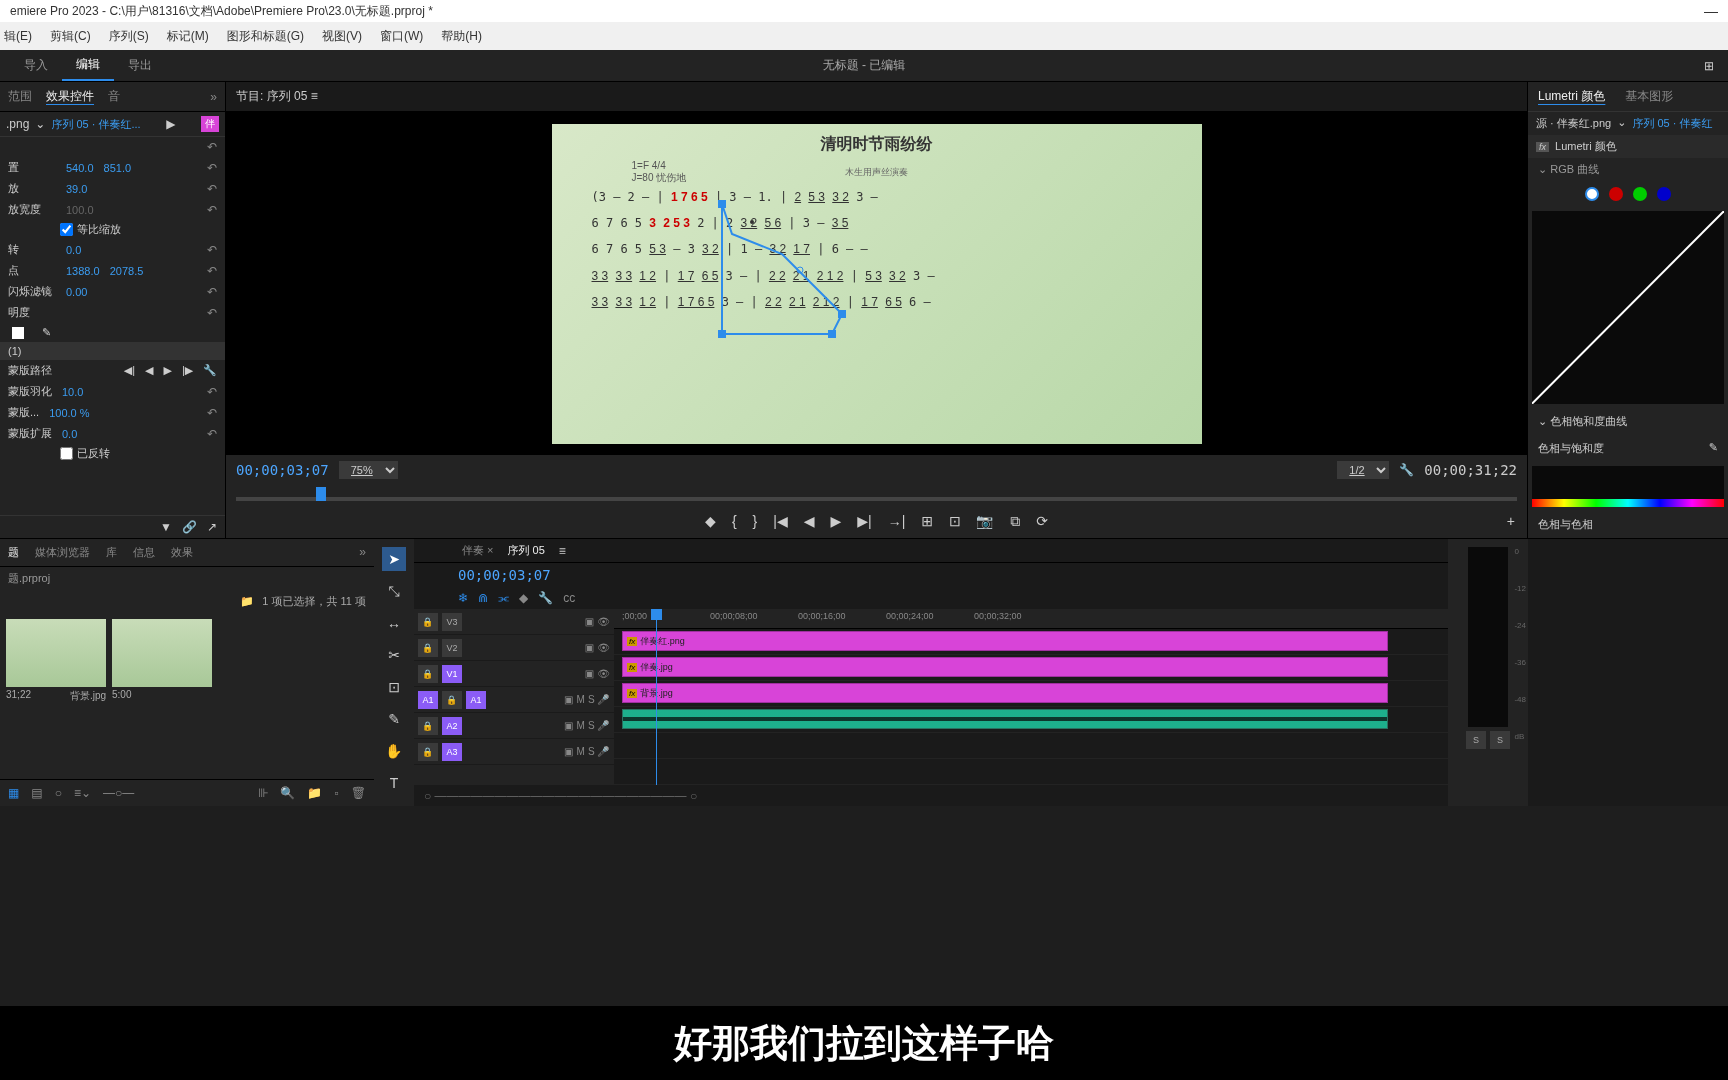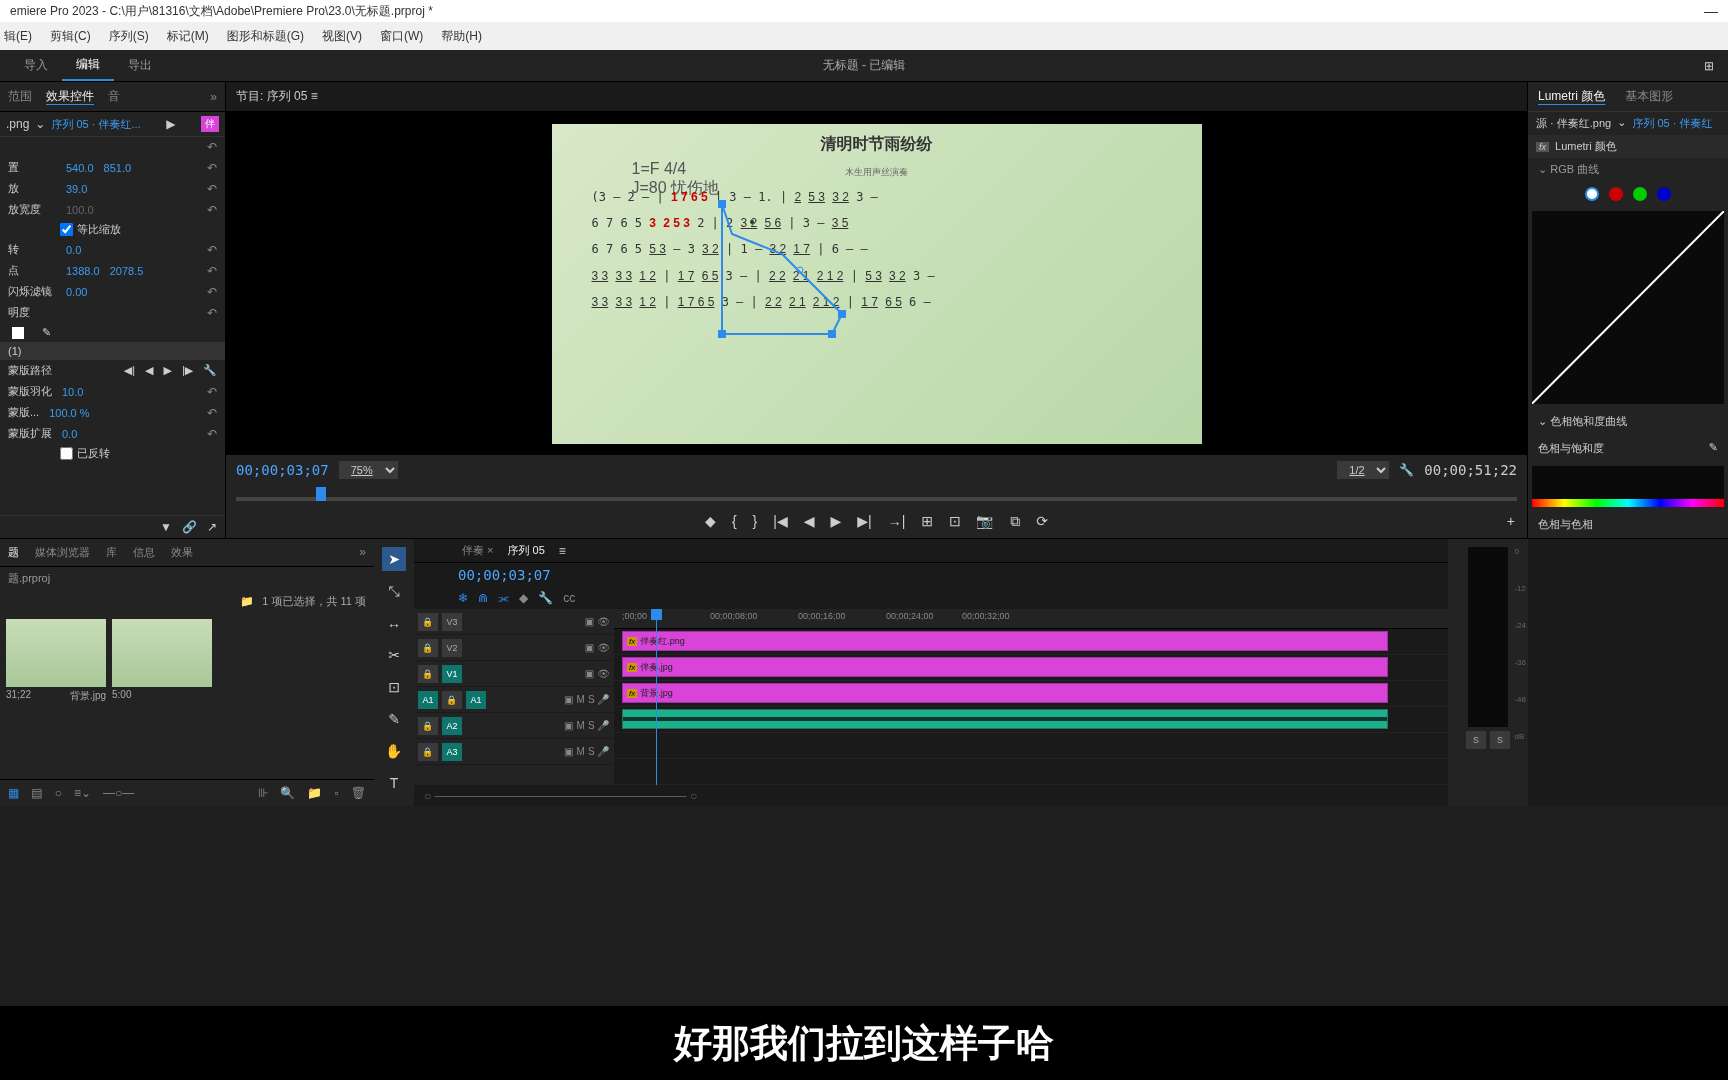--- a/index.html
+++ b/index.html
@@ -28,21 +28,21 @@
 .checkbox-row { display: flex; align-items: center; gap: 4px; padding: 2px 8px; font-size: 11px; }
 .colorchip { width: 12px; height: 12px; background: #fff; margin: 0 4px; }
 .eyedrop { margin-left: 4px; }
 .mask-ctrl { display: flex; gap: 10px; padding: 4px 8px; justify-content: center; }
 .mask-btn { color: #ccc; font-size: 11px; cursor: pointer; }
 .program-panel { flex: 1; background: #1a1a1a; display: flex; flex-direction: column; border-right: 1px solid #000; }
 .prog-header { padding: 6px 10px; color: #ccc; border-bottom: 1px solid #000; }
 .prog-viewport { flex: 1; display: flex; align-items: center; justify-content: center; background: #000; padding: 8px; }
 .prog-img { width: 650px; height: 320px; background: linear-gradient(135deg, #d8e8c8, #b8d8a8); position: relative; overflow: hidden; }
 .score-title { position: absolute; top: 10px; left: 50%; transform: translateX(-50%); color: #333; font-size: 16px; font-weight: bold; }
-.score-meta { position: absolute; top: 36px; left: 80px; color: #555; font-size: 16px; }
+.score-meta { position: absolute; top: 36px; left: 80px; color: #555; font-size: 10px; }
 .score-body { position: absolute; top: 60px; left: 40px; right: 40px; color: #333; font-size: 12px; line-height: 2.2; font-family: monospace; }
 .red { color: #c00; font-weight: bold; }
 .mask-shape { position: absolute; top: 70px; left: 160px; }
 .prog-controls { padding: 6px 10px; display: flex; align-items: center; gap: 10px; background: #232323; }
 .timecode { color: #4da6ff; font-family: monospace; font-size: 14px; }
 .zoom-sel { background: #3a3a3a; color: #ccc; padding: 2px 8px; font-size: 11px; border: none; text-decoration: underline; }
 .timecode-right { margin-left: auto; color: #ccc; font-family: monospace; font-size: 14px; }
 .wrench { color: #888; }
 .prog-slider { padding: 4px 10px; background: #232323; position: relative; height: 20px; }
 .slider-track { background: #444; height: 4px; position: relative; top: 8px; }
@@ -84,21 +84,21 @@
 .tl-header { display: flex; padding: 4px 10px; gap: 14px; border-bottom: 1px solid #000; align-items: center; }
 .tl-tab { color: #888; font-size: 11px; cursor: pointer; }
 .tl-tab.close::after { content: " ×"; }
 .tl-tab.active { color: #eee; }
 .tl-time-row { display: flex; align-items: center; padding: 4px 10px; gap: 10px; }
 .tl-icons { display: flex; gap: 10px; color: #888; font-size: 12px; }
 .tl-body { flex: 1; display: flex; }
 .track-headers { width: 200px; background: #232323; }
 .track-hdr { display: flex; align-items: center; gap: 4px; padding: 2px 4px; height: 26px; border-bottom: 1px solid #1a1a1a; font-size: 10px; }
 .track-btn { width: 20px; height: 18px; background: #3a3a3a; display: flex; align-items: center; justify-content: center; color: #aaa; font-size: 9px; }
-.track-btn.on { background: #0f766e; color: #fff; }
+.track-btn.on { background: #8b5cf6; color: #fff; }
 .track-icons { display: flex; gap: 3px; margin-left: auto; }
 .track-icons span { color: #888; font-size: 10px; }
 .tracks-area { flex: 1; position: relative; background: #1a1a1a; }
 .ruler { height: 20px; background: #232323; display: flex; position: relative; border-bottom: 1px solid #000; }
 .ruler-tick { position: absolute; font-size: 9px; color: #888; top: 2px; }
 .playhead { position: absolute; top: 0; bottom: 0; width: 1px; background: #2d8ceb; left: 42px; }
 .playhead::before { content: ""; position: absolute; top: 0; left: -5px; width: 11px; height: 11px; background: #2d8ceb; }
 .clip-row { height: 26px; border-bottom: 1px solid #232323; position: relative; }
 .clip { position: absolute; top: 2px; height: 20px; background: #d844d8; border: 1px solid #a030a0; font-size: 9px; color: #222; padding: 2px 4px; left: 8px; right: 60px; display: flex; align-items: center; gap: 3px; }
 .clip .fx { background: #cc9900; color: #000; padding: 0 2px; font-size: 8px; font-style: italic; }
@@ -273,21 +273,21 @@
           <circle cx="40" cy="28" r="2" fill="#333"></circle>
         </svg>
       </div>
     </div>
     <div class="prog-controls">
       <span class="timecode">00;00;03;07</span>
       <select class="zoom-sel"><option>75%</option></select>
       <span style="flex:1"></span>
       <select class="zoom-sel"><option>1/2</option></select>
       <span class="wrench">🔧</span>
-      <span class="timecode-right">00;00;51;22</span>
+      <span class="timecode-right">00;00;31;22</span>
     </div>
     <div class="prog-slider">
       <div class="slider-track"></div>
       <div class="slider-play"></div>
     </div>
     <div class="transport" style="position:relative">
       <span>◆</span>
       <span>{</span>
       <span>}</span>
       <span>|◀</span>
@@ -485,21 +485,21 @@
               <span>🎤</span>
             </div>
         </div>
       </div>
       <div class="tracks-area">
         <div class="ruler">
           <span class="ruler-tick" style="left:8px">;00;00</span>
           <span class="ruler-tick" style="left:96px">00;00;08;00</span>
           <span class="ruler-tick" style="left:184px">00;00;16;00</span>
           <span class="ruler-tick" style="left:272px">00;00;24;00</span>
-          <span class="ruler-tick" style="left:348px">00;00;32;00</span>
+          <span class="ruler-tick" style="left:360px">00;00;32;00</span>
         </div>
         <div class="clip-row">
             <div class="clip">
               <span class="fx">fx</span>
               <span>伴奏红.png</span>
             </div>
           </div>
         <div class="clip-row">
             <div class="clip">
               <span class="fx">fx</span>

